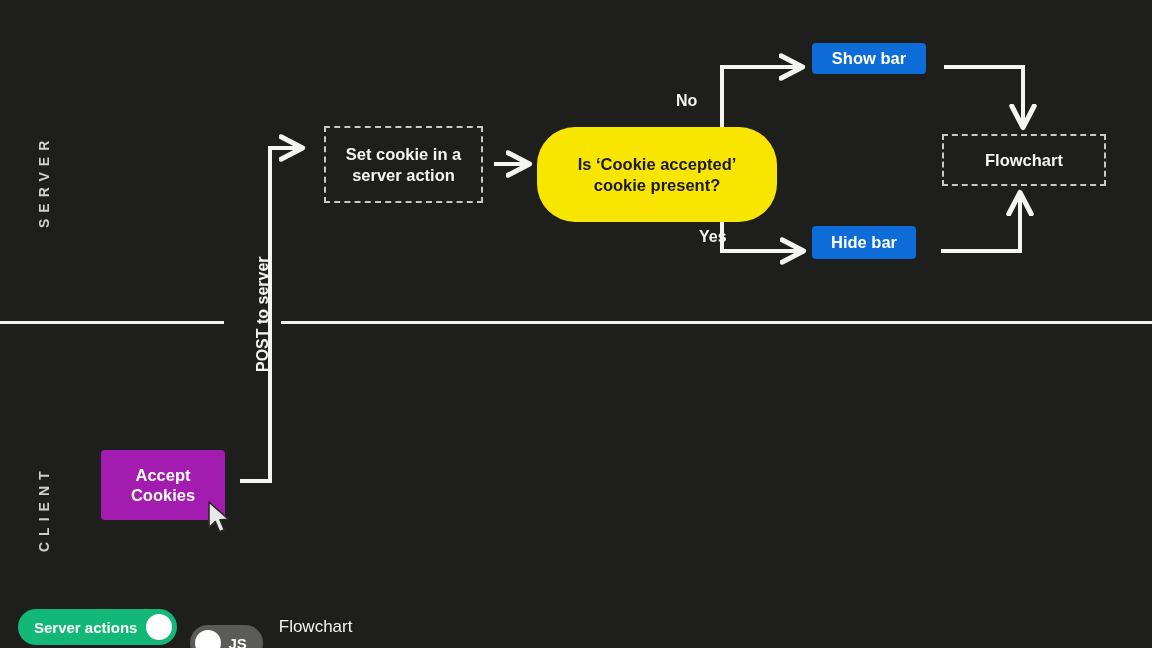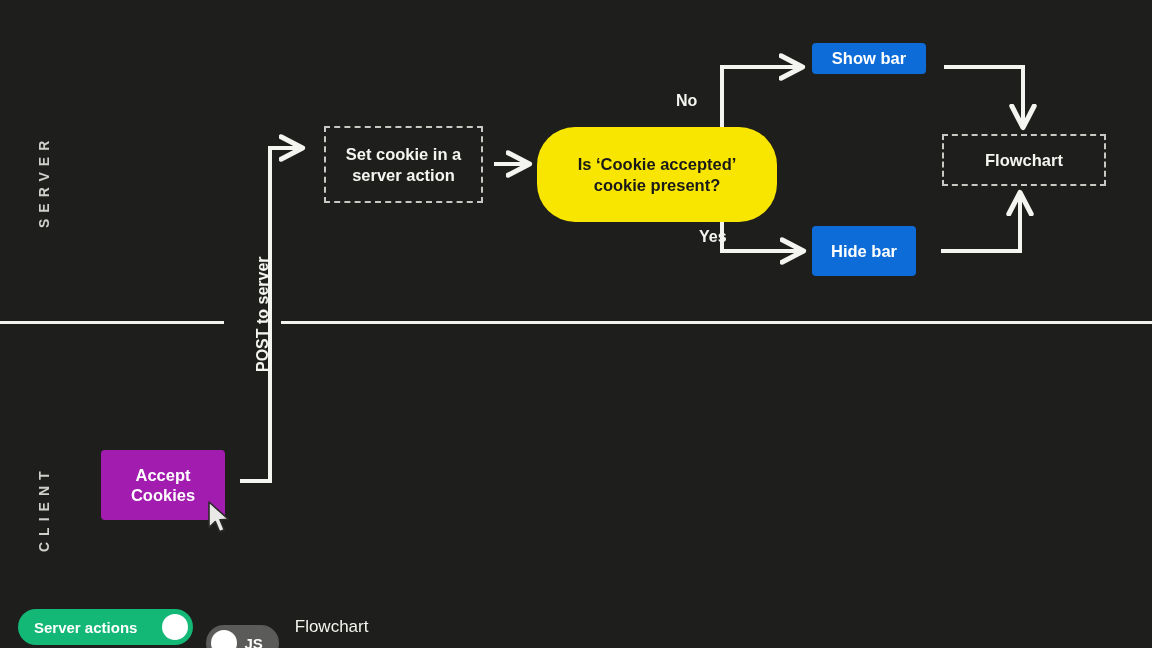--- a/index.html
+++ b/index.html
@@ -79,21 +79,21 @@
     font-weight: 700;
   }
   .blue-node {
     background: #0d6cd8;
     color: #ffffff;
     border-radius: 4px;
     font-size: 16.5px;
     font-weight: 700;
   }
   #node-show-bar { left: 812px; top: 43px;  width: 114px; height: 31px; }
-  #node-hide-bar { left: 812px; top: 226px; width: 104px; height: 50px; }
+  #node-hide-bar { left: 812px; top: 226px; width: 104px; height: 33px; }
   #node-accept-cookies {
     left: 101px; top: 450px; width: 124px; height: 70px;
     background: #a21caf;
     color: #ffffff;
     border-radius: 4px;
     font-size: 16.5px;
     font-weight: 700;
   }
 
   
@@ -142,21 +142,21 @@
   .toggle {
     display: flex;
     align-items: center;
     border-radius: 19px;
     height: 36px;
     box-sizing: border-box;
   }
   #toggle-server-actions {
     background: #13b877;
     padding: 0 5px 0 16px;
-    gap: 25px;
+    gap: 9px;
   }
   #toggle-js {
     background: #5b5b59;
     padding: 0 16px 0 5px;
     gap: 7px;
     flex-direction: row;
     margin-top: 32px;
   }
   .toggle-label {
     color: #ffffff;

